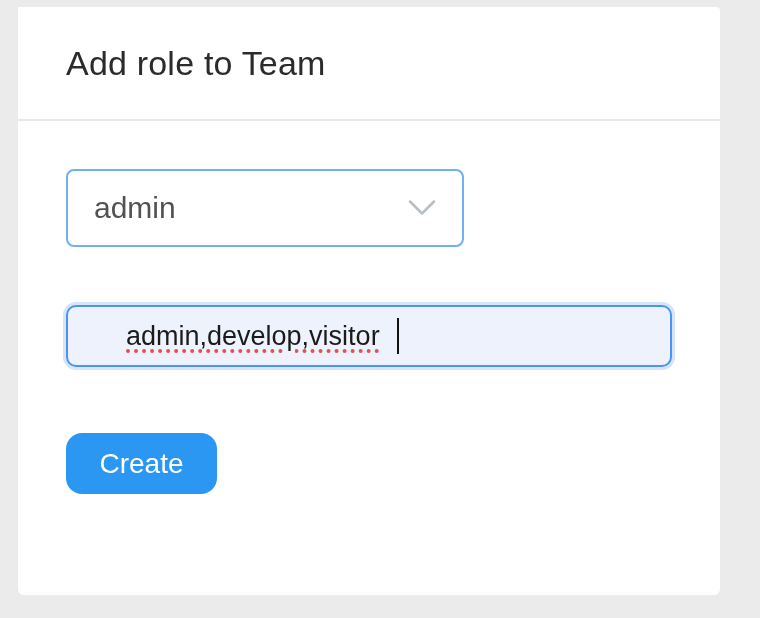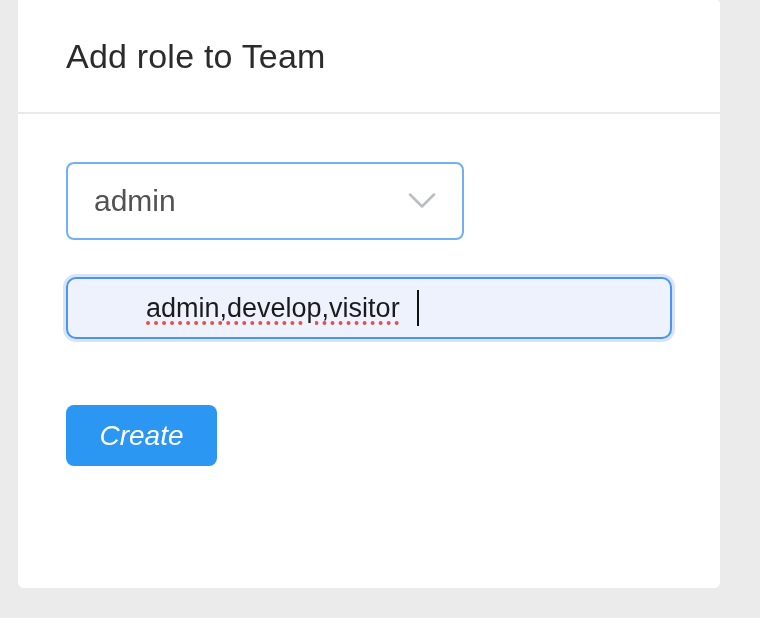--- a/index.html
+++ b/index.html
@@ -7,21 +7,21 @@
     padding: 0;
     width: 760px;
     height: 618px;
     background: #ebebeb;
     font-family: "Liberation Sans", "DejaVu Sans", sans-serif;
     overflow: hidden;
   }
   .panel {
     position: absolute;
     left: 18px;
-    top: 0;
+    top: 7px;
     width: 702px;
     height: 588px;
     background: #ffffff;
     border-radius: 0 4px 6px 6px;
     box-sizing: border-box;
   }
   .panel-header {
     height: 114px;
     box-sizing: border-box;
     border-bottom: 2px solid #e9e9e9;
@@ -59,31 +59,31 @@
   }
   .select-arrow {
     position: absolute;
     right: 26px;
     top: 50%;
     transform: translateY(-50%);
     line-height: 0;
   }
   
   .roles-input {
-    margin-top: 37px;
+    margin-top: 58px;
     width: 606px;
     height: 62px;
     box-sizing: border-box;
     border: 2px solid #4c95ef;
     border-radius: 10px;
     background: #edf2fc;
     box-shadow: 0 0 0 3px rgba(91, 152, 240, 0.25);
     display: flex;
     align-items: center;
-    padding-left: 78px;
+    padding-left: 58px;
     cursor: text;
     gap: 16px;
   }
   .roles-text {
     font-size: 27px;
     color: #1b1b1b;
     text-decoration-line: underline;
     text-decoration-style: dotted;
     text-decoration-color: #e0524e;
     text-decoration-thickness: 4px;
@@ -97,29 +97,28 @@
     background: #111111;
     margin-left: 1px;
   }
   
   .create-button {
     margin-top: 66px;
     width: 151px;
     height: 61px;
     background: #2b97f3;
     border: none;
-    border-radius: 8px;
+    border-radius: 16px;
     color: #ffffff;
     font-size: 28px;
     font-family: "Liberation Sans", "DejaVu Sans", sans-serif;
     display: flex;
     align-items: center;
     justify-content: center;
     cursor: pointer;
-    font-style: italic;
   }
 </style>
 </head>
 <body>
 
 <div class="panel">
 
   <div class="panel-header">
     <span class="panel-title">Add role to Team</span>
   </div>

